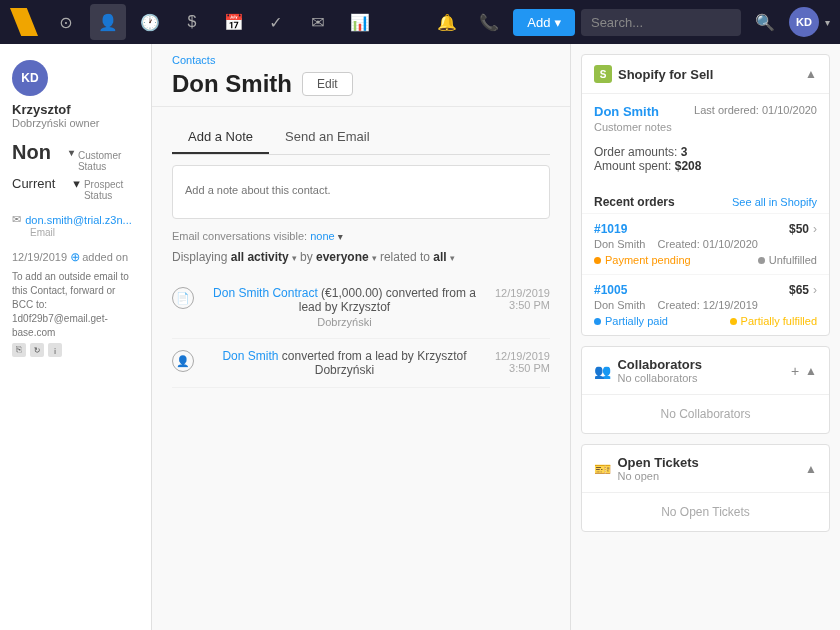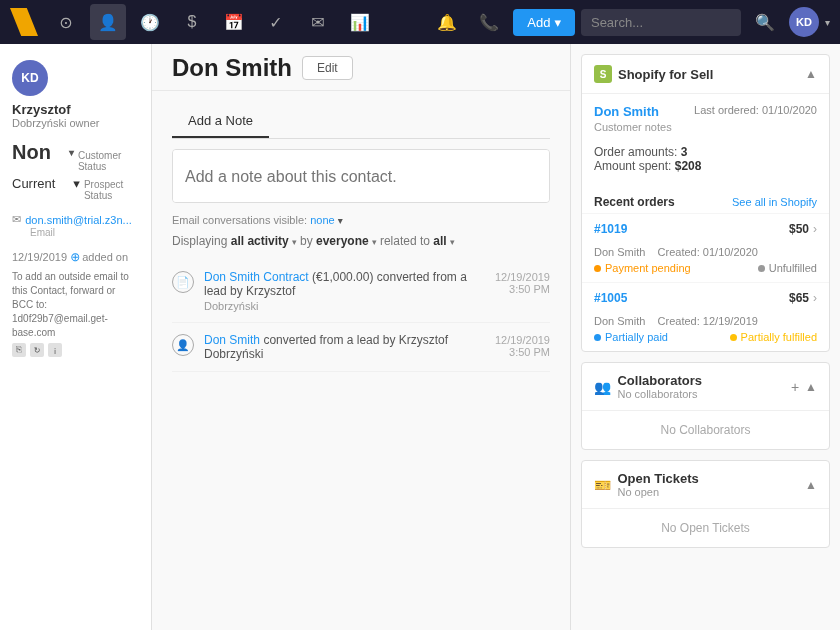--- a/index.html
+++ b/index.html
@@ -183,21 +183,21 @@
     .note-tab.active {
       color: #333;
       border-bottom: 2px solid #333;
       font-weight: 500;
     }
     .note-textarea {
       width: 100%;
       border: 1px solid #ddd;
       border-radius: 4px;
       padding: 18px 12px;
-      font-size: 16px;
+      font-size: 11px;
       color: #999;
       resize: none;
       height: 54px;
       background: #fff;
       font-family: inherit;
     }
     .email-visible-row {
       font-size: 11px;
       color: #888;
       margin-top: 8px;
@@ -223,21 +223,21 @@
     }
     .activity-icon {
       width: 22px; height: 22px;
       border-radius: 50%;
       border: 1.5px solid #aaa;
       display: flex; align-items: center; justify-content: center;
       font-size: 11px; color: #777;
       flex-shrink: 0;
       margin-top: 1px;
     }
-    .activity-body { flex: 1; }
+    .activity-body { flex: 1; text-align: center; }
     .activity-link { color: #2196f3; cursor: pointer; text-decoration: none; }
     .activity-meta { color: #999; font-size: 11px; margin-top: 2px; }
     .activity-time { font-size: 11px; color: #aaa; text-align: right; white-space: nowrap; margin-top: 1px; }
 
     
     .right-panel {
       width: 270px;
       background: #f9f9f9;
       border-left: 1px solid #e0e0e0;
       overflow-y: auto;
@@ -302,21 +302,21 @@
       cursor: pointer;
     }
     .order-row1 {
       display: flex; justify-content: space-between; align-items: center;
       font-size: 12px;
     }
     .order-id { color: #2196f3; font-weight: 600; }
     .order-amount { font-weight: 600; color: #333; }
     .order-chevron { color: #aaa; font-size: 12px; }
     .order-row2 {
-      font-size: 11px; color: #888; margin-top: 10px;
+      font-size: 11px; color: #888; margin-top: 2px;
     }
     .order-row3 {
       display: flex; justify-content: space-between; margin-top: 4px;
     }
     .status-badge {
       display: flex; align-items: center; gap: 4px;
       font-size: 11px;
     }
     .dot { width: 7px; height: 7px; border-radius: 50%; }
     .dot-orange { background: #ff9800; }
@@ -421,29 +421,31 @@
     <div class="sidebar-bcc-info">To add an outside email to this Contact, forward or BCC to: 1d0f29b7@email.get-base.com</div>
     <div class="bcc-icons">
       <div class="bcc-icon-sm">⎘</div>
       <div class="bcc-icon-sm">↻</div>
       <div class="bcc-icon-sm">ℹ</div>
     </div>
   </aside>
 
   <main class="center-content">
     <div class="page-header">
+      <div class="breadcrumb">Contacts</div>
       <div class="page-title">
         <span>Don Smith</span>
         <button class="edit-btn">Edit</button>
       </div>
     </div>
 
     <div class="activity-area">
       <div class="note-tabs">
         <div class="note-tab active">Add a Note</div>
+        <div class="note-tab">Send an Email</div>
       </div>
 
       <textarea class="note-textarea" placeholder="Add a note about this contact." style=""></textarea>
 
       <div class="email-visible-row">
         <span>Email conversations visible: </span>
         <span class="email-visible-link">none</span>
         <span style="font-size:10px; color:#555;">▾</span>
       </div>
 

